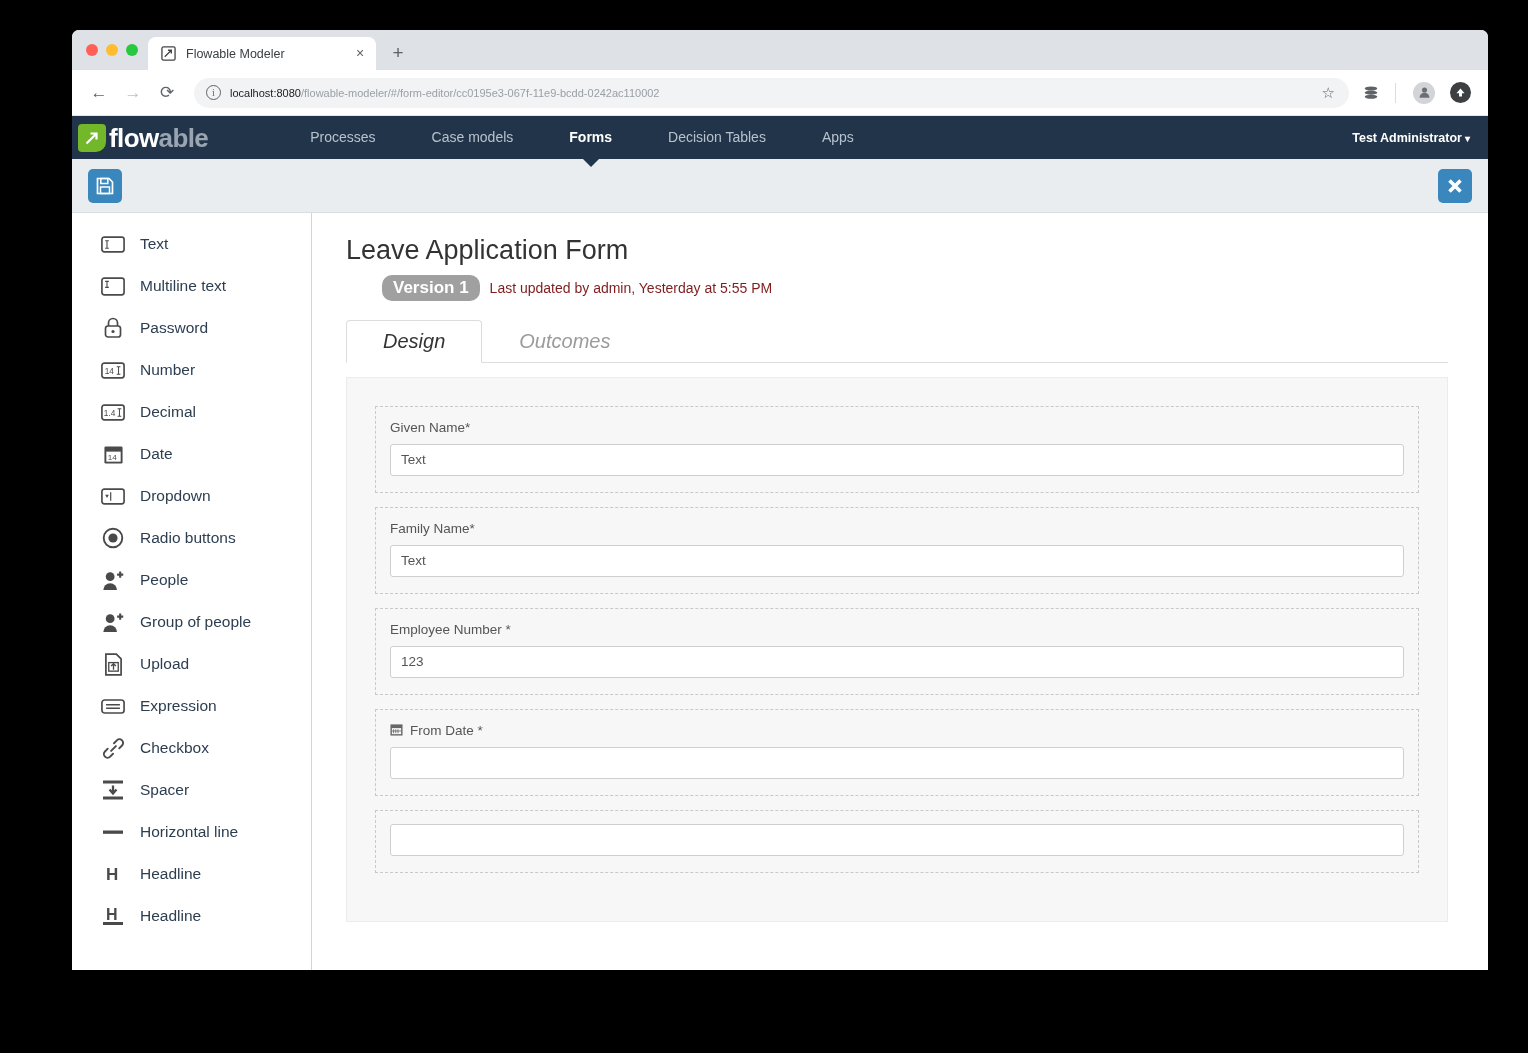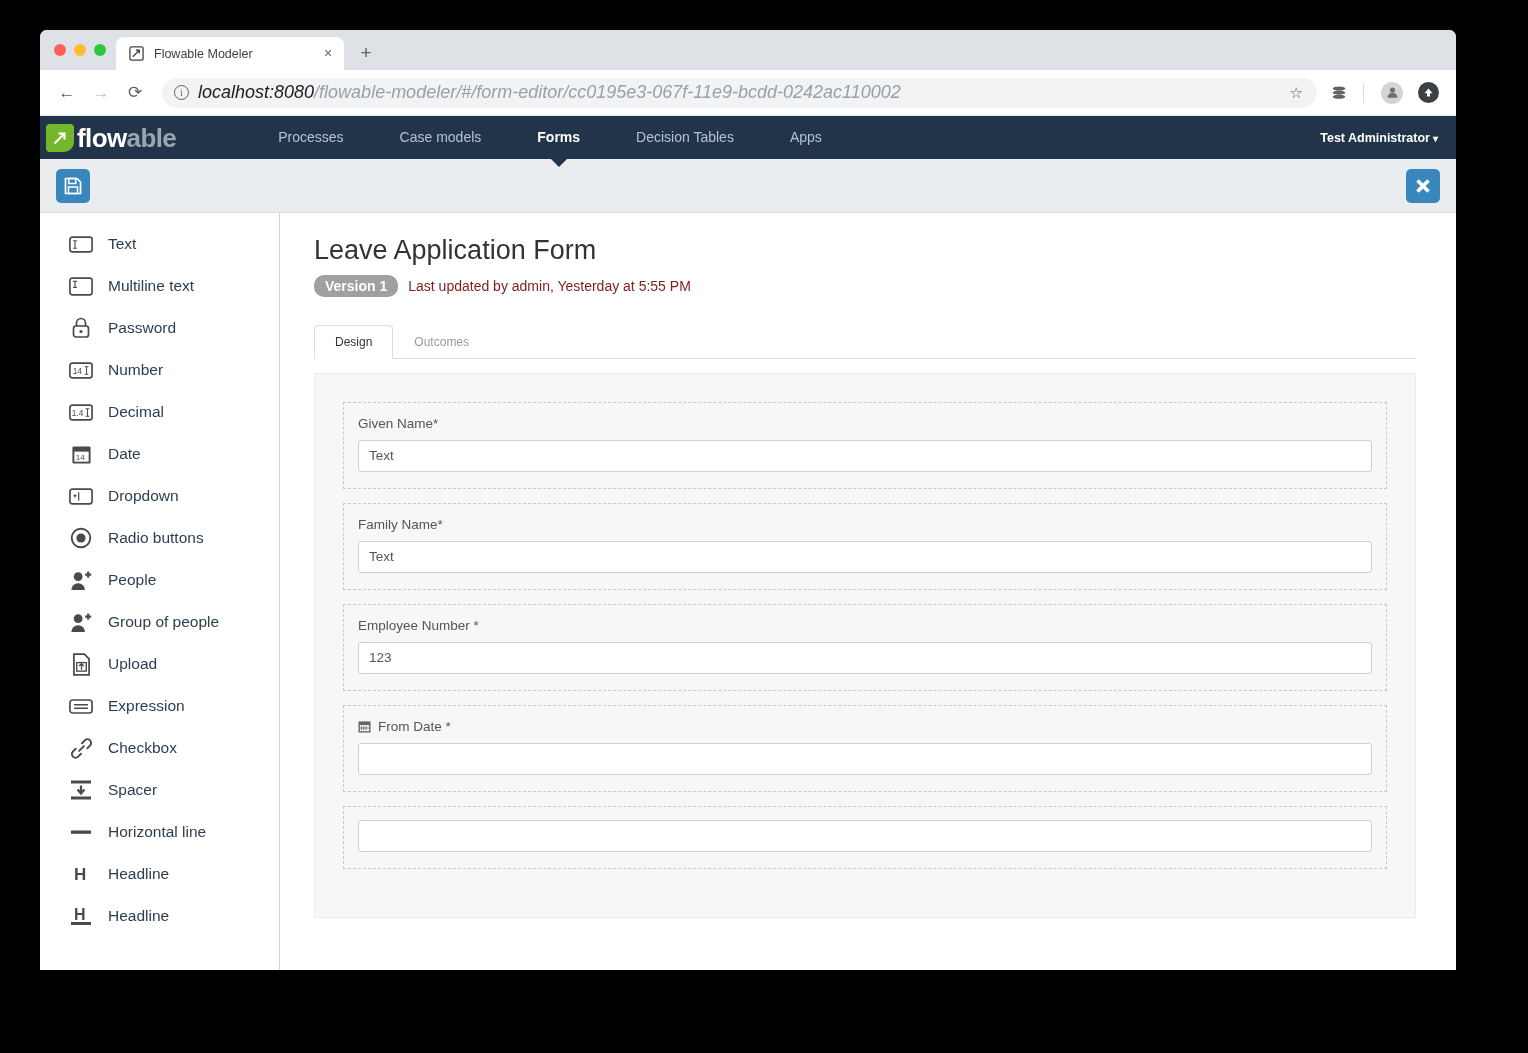--- a/index.html
+++ b/index.html
@@ -7,21 +7,21 @@
     margin: 0; padding: 0;
     width: 1528px; height: 1053px;
     background: #000;
     font-family: "Liberation Sans", sans-serif;
     overflow: hidden;
   }
 
   
   .browser-window {
     position: absolute;
-    left: 40px; top: 30px;
+    left: 72px; top: 30px;
     width: 1416px; height: 940px;
     background: #ffffff;
     border-radius: 7px 7px 0 0;
     overflow: hidden;
     box-shadow: 0 3px 14px rgba(0,0,0,0.35);
   }
 
   
   .tabstrip {
     height: 40px;
@@ -110,24 +110,23 @@
     width: 15px; height: 15px; flex: 0 0 auto;
     border: 1.3px solid #5f6368;
     border-radius: 50%;
     color: #5f6368;
     font-size: 10px;
     line-height: 13px;
     text-align: center;
     font-family: "Liberation Serif", serif;
   }
   .url {
-    font-size: 18px;
+    font-size: 11px;
     color: #9aa0a6;
     white-space: nowrap;
-    font-style: italic;
   }
   .url b { color: #202124; font-weight: 400; }
   .omni-star {
     margin-left: auto;
     color: #5f6368;
     font-size: 15px;
     padding-right: 2px;
   }
   .tb-icon {
     width: 28px; height: 28px;
@@ -263,41 +262,43 @@
   .form-title {
     font-size: 27px;
     color: #333;
     font-weight: normal;
     margin: 0 0 9px 0;
   }
   .meta-row { display: flex; align-items: center; gap: 10px; margin-bottom: 22px; }
   .version-badge {
     background: #a0a0a0;
     color: #fff;
-    font-size: 14px;
+    font-size: 17px;
     font-weight: bold;
     padding: 3px 11px;
     border-radius: 10px;
+    margin-left: 36px;
   }
   .meta-text { font-size: 14px; color: #7f1d1d; }
 
   .tabs-row {
     display: flex;
     align-items: flex-end;
     border-bottom: 1px solid #dcdcdc;
     height: 40px;
   }
   .tab-btn {
-    font-size: 12px;
+    font-size: 20px;
     color: #9b9b9b;
-    padding: 9px 20px;
+    padding: 9px 36px;
     border: 1px solid transparent;
     border-radius: 4px 4px 0 0;
     position: relative;
     bottom: -1px;
+    font-style: italic;
   }
   .tab-btn.active {
     color: #333;
     background: #fff;
     border-color: #dcdcdc;
     border-bottom-color: #fff;
   }
 
   .form-canvas {
     margin-top: 14px;
@@ -310,21 +311,21 @@
   .field-group {
     border: 1px dashed #c9c9c9;
     padding: 13px 14px 16px 14px;
     margin-bottom: 14px;
     background: transparent;
   }
   .field-label {
     font-size: 13.5px;
     color: #555;
     margin-bottom: 9px;
-    display: flex; align-items: center; gap: 7px;
+    display: flex; gap: 7px;
   }
   .cal-ic { color: #666; display: inline-flex; }
   .field-input {
     width: 100%;
     height: 32px;
     background: #fff;
     border: 1px solid #cfcfcf;
     border-radius: 3px;
     font-size: 13.5px;
     color: #555;

